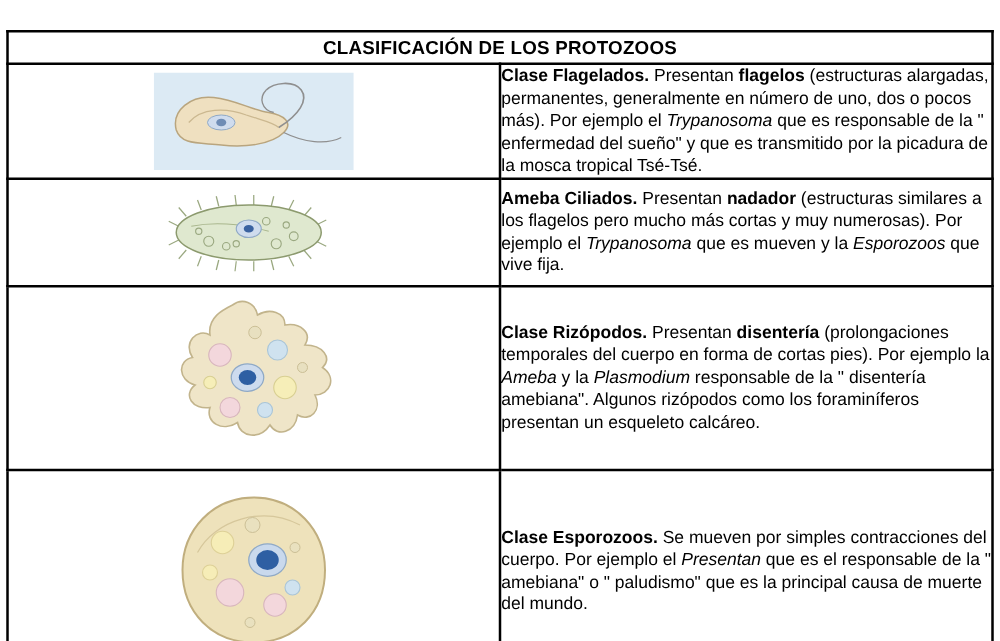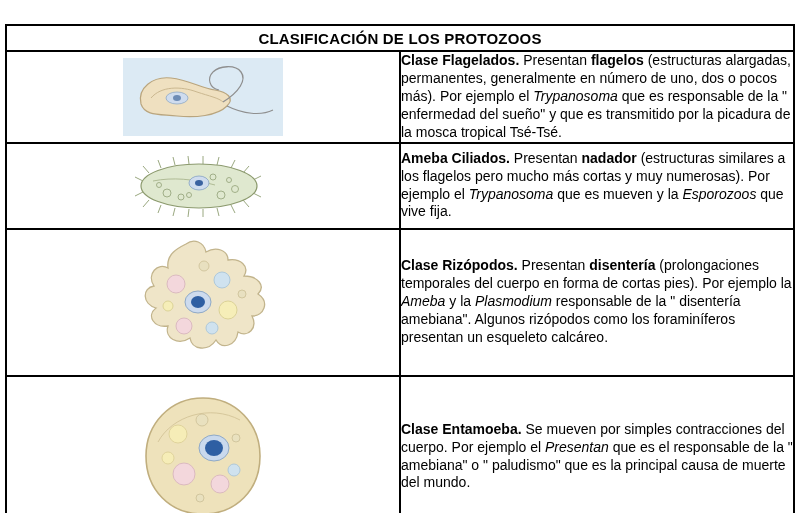--- a/index.html
+++ b/index.html
@@ -192,19 +192,19 @@
             <circle cx="60" cy="92" r="11" fill="#f3d7dc" stroke="#d8b6bd" stroke-width="0.9"></circle>
             <circle cx="96" cy="102" r="9" fill="#f3d7dc" stroke="#d8b6bd" stroke-width="0.9"></circle>
             <circle cx="110" cy="88" r="6" fill="#cfe2ef" stroke="#a9c5d8" stroke-width="0.9"></circle>
             <circle cx="44" cy="76" r="6" fill="#f6edb7" stroke="#ddd097" stroke-width="0.9"></circle>
             <circle cx="78" cy="38" r="6" fill="#e9e1bf" stroke="#cbbf96" stroke-width="0.8"></circle>
             <circle cx="112" cy="56" r="4" fill="#e9e1bf" stroke="#cbbf96" stroke-width="0.8"></circle>
             <circle cx="76" cy="116" r="4" fill="#e9e1bf" stroke="#cbbf96" stroke-width="0.8"></circle>
           </svg>
         </td>
         <td class="text-cell">
-          <b>Clase Entamoeba.</b><span> Se mueven por simples contracciones del cuerpo. Por ejemplo el </span><i>Presentan</i><span> que es el responsable de la " amebiana" o " paludismo" que es la principal causa de muerte del mundo.</span>
+          <b>Clase Esporozoos.</b><span> Se mueven por simples contracciones del cuerpo. Por ejemplo el </span><i>Presentan</i><span> que es el responsable de la " amebiana" o " paludismo" que es la principal causa de muerte del mundo.</span>
         </td>
       </tr>
     </tbody>
   </table>
 
 </div>
 
 </body></html>

